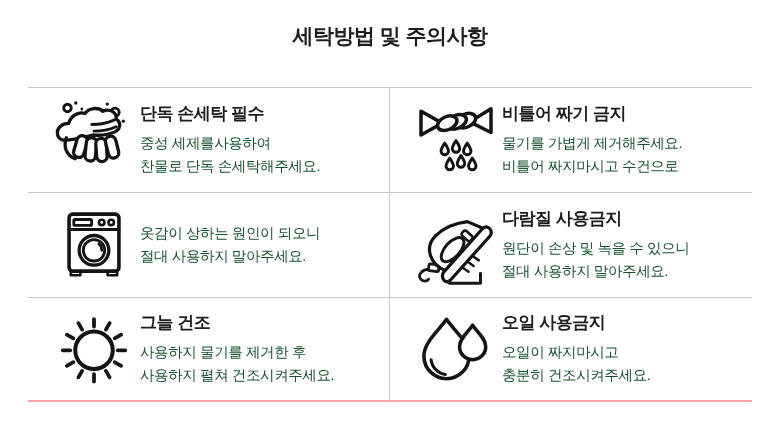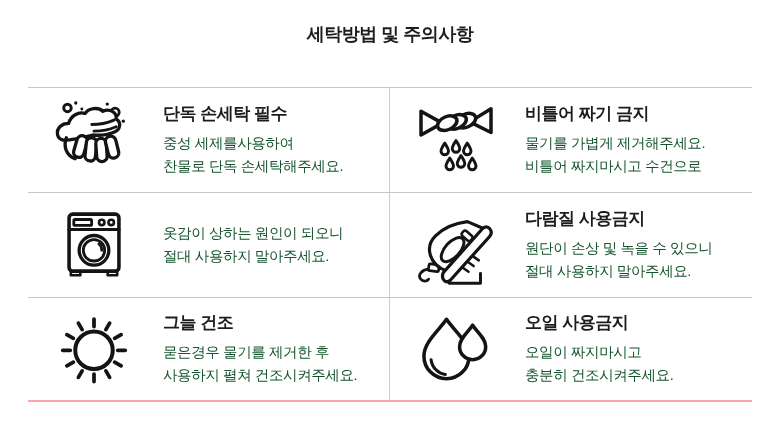--- a/index.html
+++ b/index.html
@@ -3,31 +3,31 @@
 <meta charset="utf-8">
 <style>
   * { margin:0; padding:0; box-sizing:border-box; }
   html,body { background:#ffffff; }
   body { font-family:"Liberation Sans", sans-serif; color:#1f1f1f; }
   .sheet {
     position:relative; width:780px; height:445px; background:#ffffff; overflow:hidden;
   }
   .page-title {
     position:absolute; top:22px; left:0; width:100%;
-    text-align:center; font-size:18px; font-weight:700; color:#1d1d1d;
+    text-align:center; font-size:21px; font-weight:700; color:#1d1d1d;
     letter-spacing:-0.5px;
   }
   .grid {
     position:absolute; top:87px; left:28px; width:724px; height:315px;
     display:grid; grid-template-columns:1fr 1fr; grid-template-rows:1fr 1fr 1fr;
   }
   .cell {
     border-top:1px solid #c6c6c6;
     display:flex; align-items:center;
-    padding-left:20px; gap:23px;
+    padding-left:20px; gap:0;
   }
   .cell.col-left { border-right:1px solid #cccccc; }
   .cell.row-last { border-bottom:2px solid #fca5a5; }
   .icon-box {
     width:92px; flex:0 0 92px; display:flex; align-items:center; justify-content:center;
   }
   .icon-box svg { display:block; }
   .txt { }
   .item-title {
     font-size:17px; font-weight:700; color:#1c1c1c; letter-spacing:-0.5px;
@@ -140,21 +140,21 @@
 
     <div class="cell col-left row-last">
       <div class="icon-box">
         <svg width="80" height="80" viewBox="0 0 64 64" fill="none" stroke="#141414" stroke-linecap="round">
           <circle cx="32" cy="33" r="15" stroke-width="3.2"></circle>
           <path d="M51,33 L57,33 M48.5,23.5 L53.7,20.5 M41.5,16.5 L44.5,11.3 M32,14 L32,8 M22.5,16.5 L19.5,11.3 M15.5,23.5 L10.3,20.5 M13,33 L7,33 M15.5,42.5 L10.3,45.5 M22.5,49.5 L19.5,54.7 M32,52 L32,58 M41.5,49.5 L44.5,54.7 M48.5,42.5 L53.7,45.5" stroke-width="3"></path>
         </svg>
       </div>
       <div class="txt">
         <div class="item-title">그늘 건조</div>
-        <div class="item-line">묻은경우 물기를 제거한 후</div>
+        <div class="item-line">사용하지 물기를 제거한 후</div>
         <div class="item-line">사용하지 펼쳐 건조시켜주세요.</div>
       </div>
     </div>
 
     <div class="cell row-last">
       <div class="icon-box">
         <svg width="76" height="76" viewBox="0 0 64 64" fill="none" stroke="#141414" stroke-linecap="round" stroke-linejoin="round">
           <path d="M24,7 C30,16 43,26 43,38 A19,19 0 1 1 5,38 C5,26 18,16 24,7 Z" stroke-width="3"></path>
           <path d="M46,12 C50,18 57,23 57,30 A11,11 0 1 1 35,30 C35,23 42,18 46,12 Z" fill="#ffffff" stroke-width="3"></path>
           <path d="M11,41 C12,48 17,52.5 23,53.5" stroke-width="2.6"></path>

